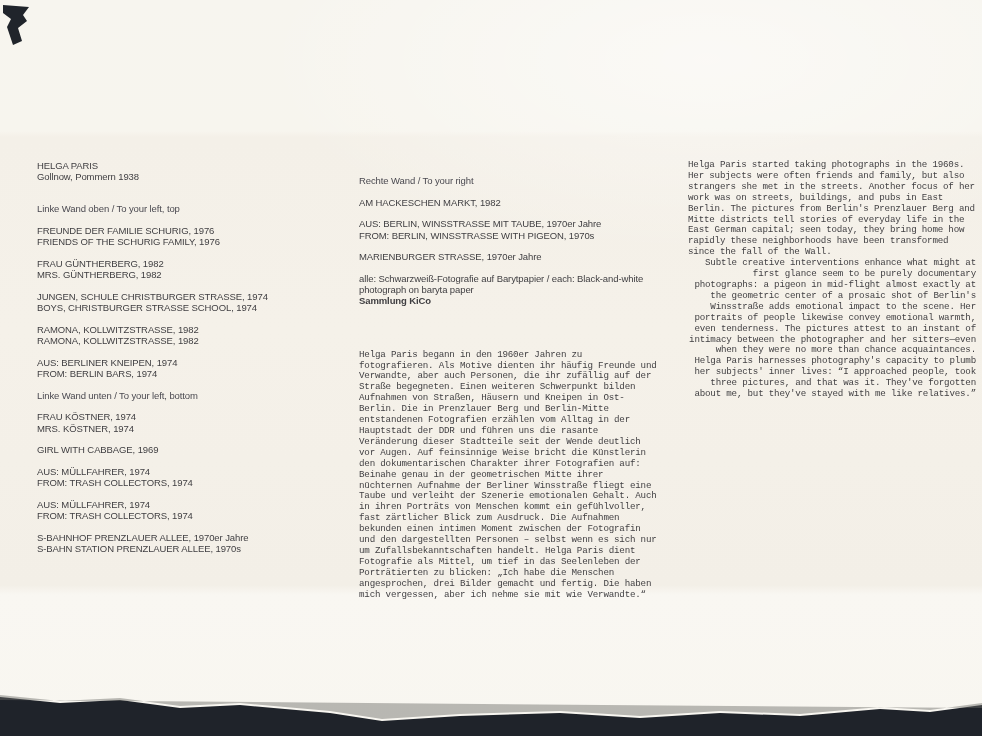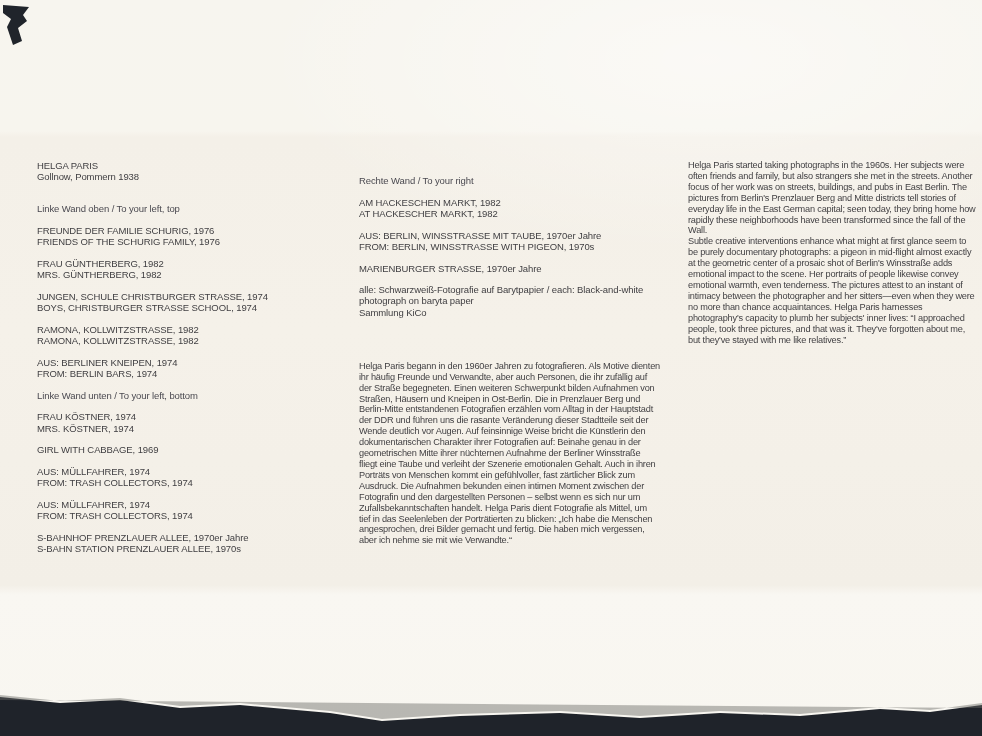--- a/index.html
+++ b/index.html
@@ -17,23 +17,23 @@
   }
   .col{position:absolute;font-size:9.5px;line-height:11.2px;letter-spacing:-0.1px;}
   .col-left{left:37px;top:160px;width:308px;}
   .col-mid{left:359px;top:175px;width:302px;}
   .col-right{left:688px;top:160px;width:288px;}
   .line{white-space:nowrap;}
   .artist{margin-bottom:21px;}
   .section{margin-bottom:10.5px;white-space:nowrap;color:#4a4950;}
   .pair{margin-bottom:10.5px;}
   .materials{white-space:pre;}
-  .collection{margin-bottom:20px;white-space:nowrap;}
-  .para{font-size:9.2px;line-height:10.9px;letter-spacing:-0.2px;color:#403f42;}
-  .para + .para{margin-top:0;}
+  .collection{margin-bottom:20px;white-space:nowrap;font-weight:bold;}
+  .para{font-size:9.2px;line-height:10.9px;letter-spacing:-0.2px;color:#403f42;font-family:Liberation Mono, monospace;}
+  .para + .para{margin-top:0;text-align:right;}
   .col-mid .para{width:301px;margin-top:43px;}
   .col-right .para{width:288px;}
   .artifact{position:absolute;pointer-events:none;}
   .artifact.tl{left:0;top:0;}
   .artifact.bottom{left:0;bottom:0;}
 </style>
 </head>
 <body>
 
 <div class="stage">
@@ -96,21 +96,20 @@
       <div class="line">S-BAHNHOF PRENZLAUER ALLEE, 1970er Jahre</div>
       <div class="line">S-BAHN STATION PRENZLAUER ALLEE, 1970s</div>
     </div>
   </div>
 
   <div class="col col-mid">
     <div class="section">Rechte Wand / To your right</div>
 
     <div class="pair">
       <div class="line">AM HACKESCHEN MARKT, 1982</div>
-      <div class="line">AT HACKESCHER MARKT, 1982</div>
     </div>
     <div class="pair">
       <div class="line">AUS: BERLIN, WINSSTRASSE MIT TAUBE, 1970er Jahre</div>
       <div class="line">FROM: BERLIN, WINSSTRASSE WITH PIGEON, 1970s</div>
     </div>
     <div class="pair">
       <div class="line">MARIENBURGER STRASSE, 1970er Jahre</div>
     </div>
 
     <div class="materials">alle: Schwarzweiß-Fotografie auf Barytpapier / each: Black-and-white

